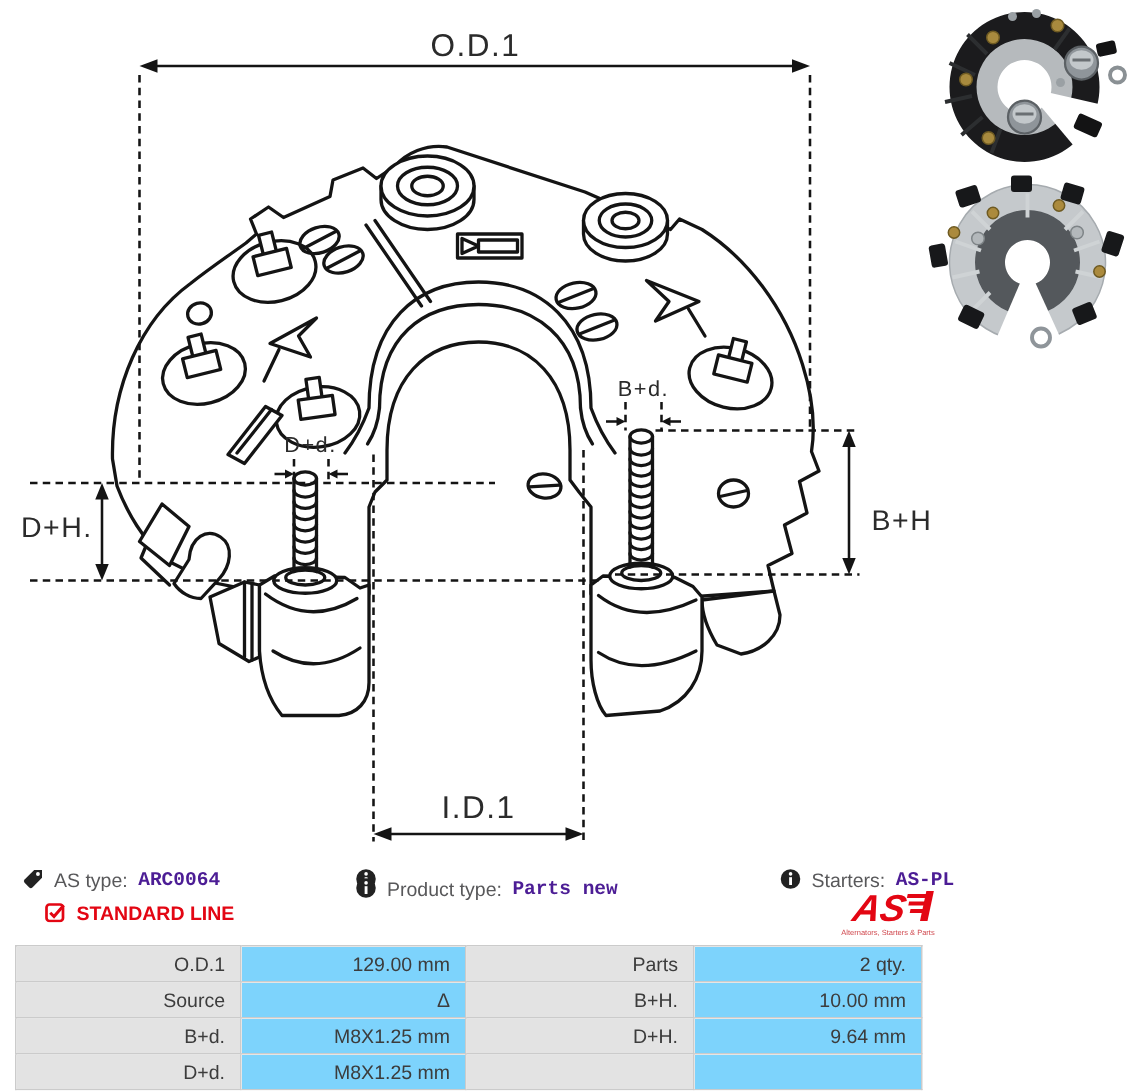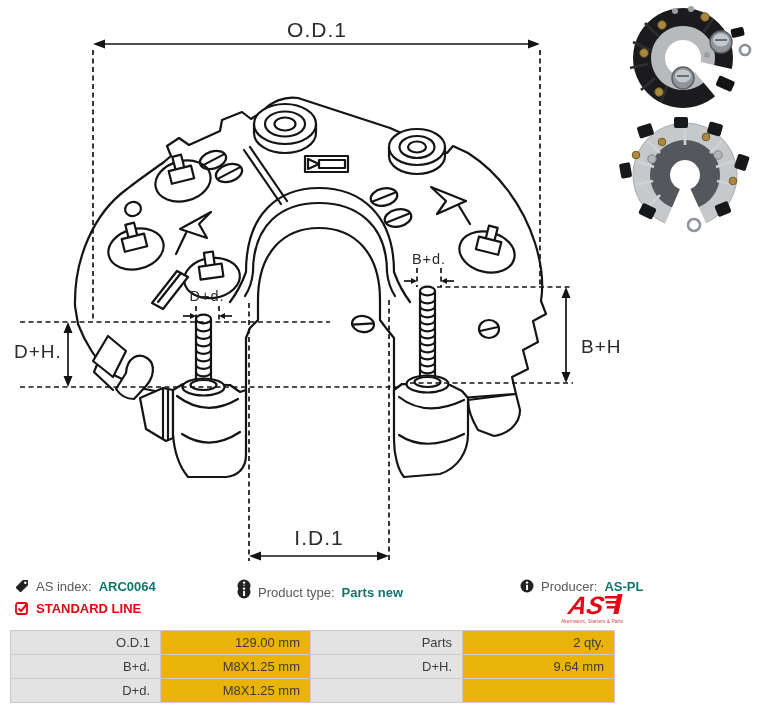--- a/index.html
+++ b/index.html
@@ -5,29 +5,29 @@
   html,body{margin:0;padding:0;background:#fff;}
   .page{position:relative;width:759px;height:727px;background:#ffffff;
         font-family:"Liberation Sans",sans-serif;overflow:hidden;}
   .drawing{position:absolute;left:0;top:0;}
   .photo{position:absolute;}
   .photo.p1{left:617px;top:2px;}
   .photo.p2{left:612px;top:115px;}
   .dim-label{fill:#2b2b2b;font-family:"Liberation Sans",sans-serif;letter-spacing:1px;}
   .info-item{position:absolute;display:flex;align-items:center;gap:7px;
              font-size:13px;color:#58585a;white-space:nowrap;height:16px;}
-  .info-item b{color:#0f766e;}
+  .info-item b{color:#4c1d95;font-family:Liberation Mono, monospace;}
   .badge-red{color:#e30613;font-weight:bold;}
   .ico{flex:0 0 auto;display:block;}
   table.spec{position:absolute;left:10px;top:630px;width:604px;border-collapse:collapse;
              table-layout:fixed;font-size:13px;color:#3c3c3c;}
   table.spec td{border:1px solid #cbcbcb;height:23px;padding:0 10px 0 4px;
                 text-align:right;overflow:hidden;vertical-align:middle;}
   td.lbl{background:#e3e3e3;}
-  td.val{background:#eab308;}
+  td.val{background:#7dd3fc;}
   .logo{position:absolute;left:556px;top:592px;}
 </style>
 </head>
 <body>
 
 <div class="page">
 
   <svg class="drawing" width="620" height="572" viewBox="0 0 620 572">
     <g stroke="#141414" stroke-width="2.2" fill="none" stroke-linejoin="round" stroke-linecap="round">
 
@@ -270,25 +270,25 @@
         <circle cx="106" cy="40" r="4.2"></circle>
     </g>
     <circle cx="82" cy="110" r="6" fill="none" stroke="#8f959a" stroke-width="2.6"></circle>
   </svg>
 
   <div class="info-item" style="left:15px;top:578px;">
     <svg class="ico" width="14" height="14" viewBox="0 0 14 14">
       <path fill="#222" d="M13,1 H7.8 L1.4,7.4 a1.5,1.5 0 0 0 0,2.1 L4.5,12.6 a1.5,1.5 0 0 0 2.1,0 L13,6.2 Z"></path>
       <circle cx="10.3" cy="3.7" r="1.3" fill="#fff"></circle>
     </svg>
-    <span>AS index:</span>
+    <span>AS type:</span>
     <b>ARC0064</b>
   </div>
 
-  <div class="info-item" style="left:15px;top:600px;">
+  <div class="info-item" style="left:30px;top:600px;">
     <svg class="ico" width="14" height="14" viewBox="0 0 14 14">
       <rect x="1" y="2" width="11" height="11" rx="2" fill="none" stroke="#e30613" stroke-width="1.8"></rect>
       <path d="M3.5,7.5 L6,10 L12.5,2.5" fill="none" stroke="#e30613" stroke-width="2"></path>
     </svg>
     <span class="badge-red">STANDARD LINE</span>
   </div>
 
   <div class="info-item" style="left:237px;top:578px;">
     <svg class="ico" width="14" height="14" viewBox="0 0 14 14">
       <circle cx="7" cy="7" r="6.5" fill="#222"></circle>
@@ -306,21 +306,21 @@
     <span>Product type:</span>
     <b>Parts new</b>
   </div>
 
   <div class="info-item" style="left:520px;top:578px;">
     <svg class="ico" width="14" height="14" viewBox="0 0 14 14">
       <circle cx="7" cy="7" r="6.5" fill="#222"></circle>
         <rect x="6.1" y="5.8" width="1.9" height="5.2" fill="#fff"></rect>
         <circle cx="7.05" cy="3.6" r="1.2" fill="#fff"></circle>
     </svg>
-    <span>Producer:</span>
+    <span>Starters:</span>
     <b>AS-PL</b>
   </div>
 
   <svg class="logo" width="72" height="36" viewBox="0 0 72 36">
     <g transform="skewX(-12)">
       <text x="16" y="22" font-family="Liberation Sans, sans-serif" font-size="25" font-weight="bold" font-style="italic" fill="#e30613">AS</text>
       <rect x="50" y="4" width="16" height="2.6" fill="#e30613"></rect>
       <rect x="52" y="9" width="14" height="2.6" fill="#e30613"></rect>
       <rect x="54" y="14" width="12" height="2.6" fill="#e30613"></rect>
       <rect x="62" y="2" width="5" height="20" fill="#e30613"></rect>
@@ -334,20 +334,26 @@
         <col style="width:150px">
         <col style="width:152px">
         <col style="width:152px">
       </colgroup>
     <tbody>
       <tr>
         <td class="lbl">O.D.1</td>
         <td class="val">129.00 mm</td>
         <td class="lbl">Parts</td>
         <td class="val">2 qty.</td>
+      </tr>
+      <tr>
+        <td class="lbl">Source</td>
+        <td class="val">Δ</td>
+        <td class="lbl">B+H.</td>
+        <td class="val">10.00 mm</td>
       </tr>
       <tr>
         <td class="lbl">B+d.</td>
         <td class="val">M8X1.25 mm</td>
         <td class="lbl">D+H.</td>
         <td class="val">9.64 mm</td>
       </tr>
       <tr>
         <td class="lbl">D+d.</td>
         <td class="val">M8X1.25 mm</td>

